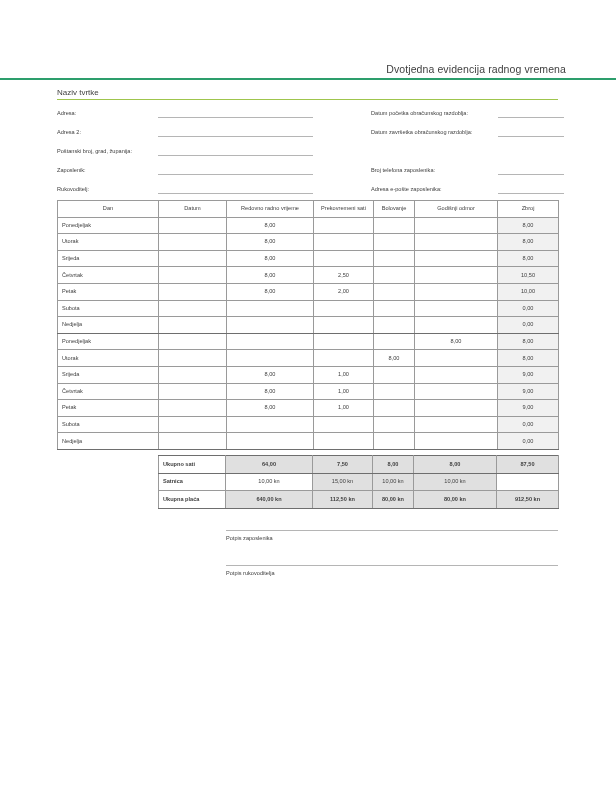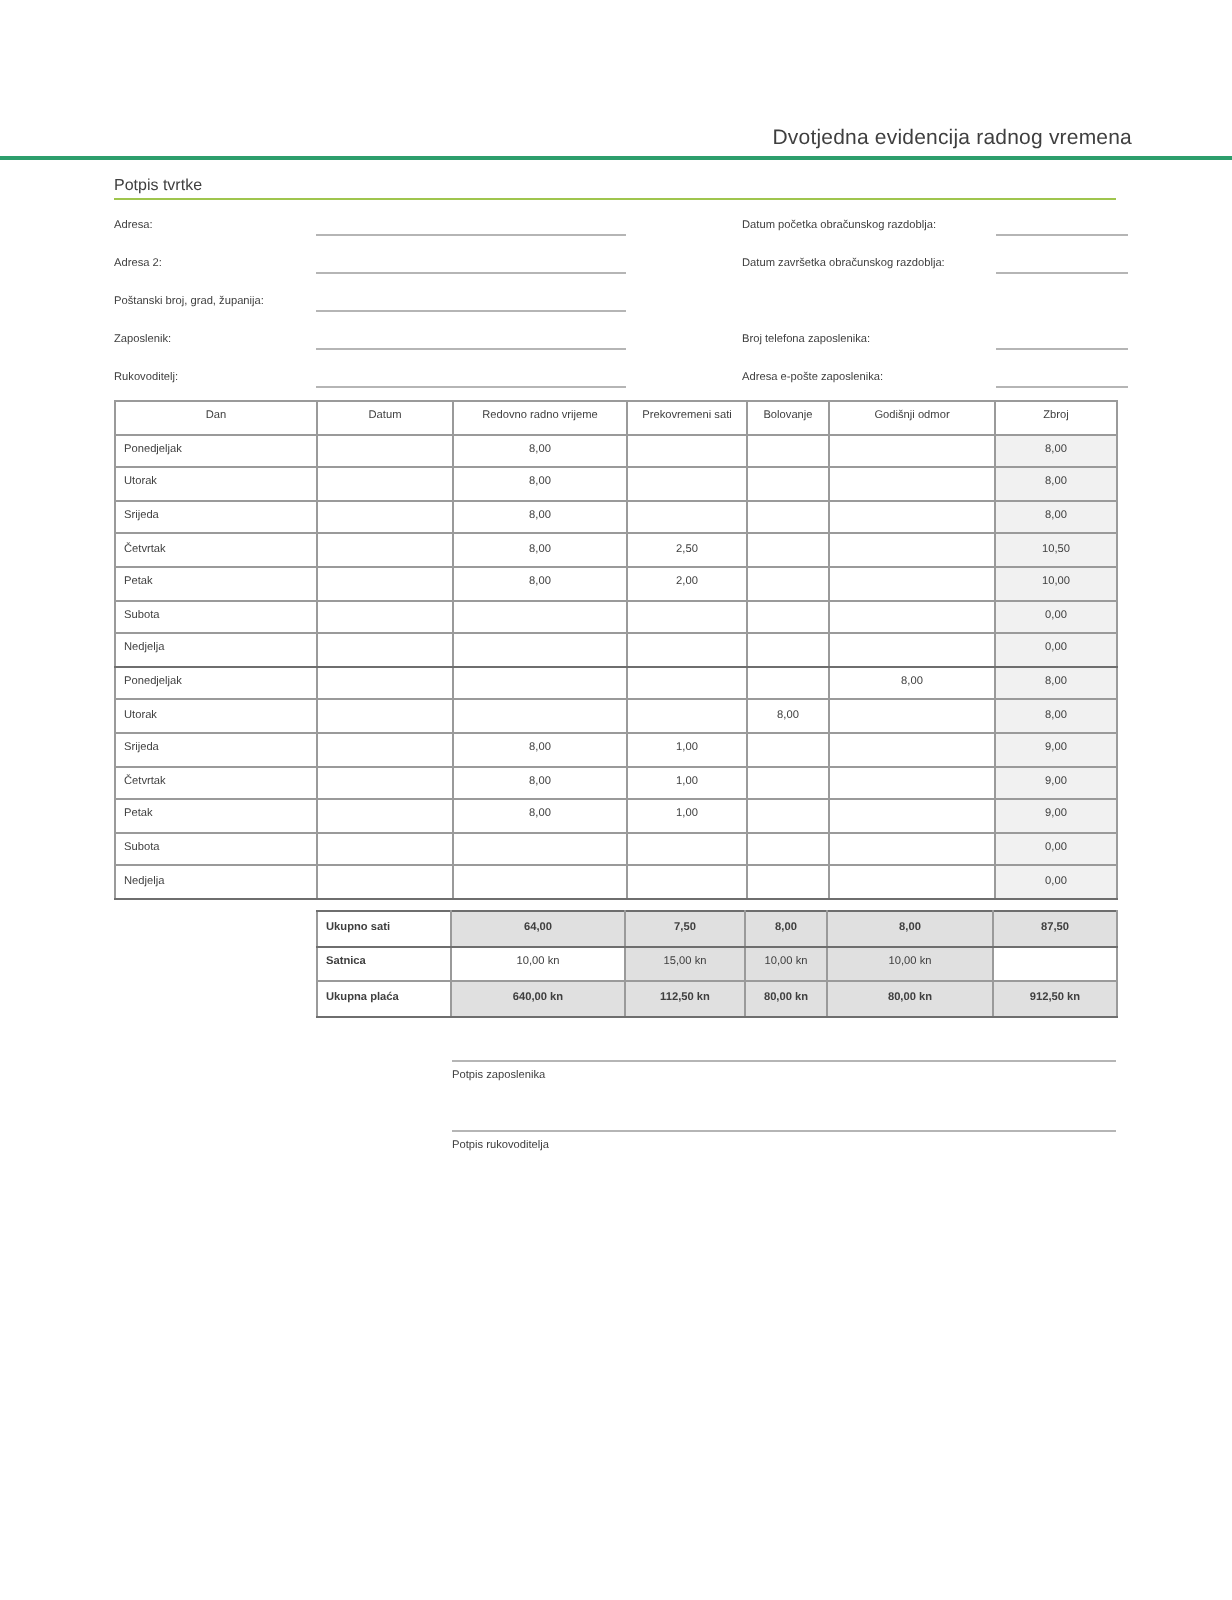--- a/index.html
+++ b/index.html
@@ -203,21 +203,21 @@
 </head>
 <body>
 
 <div class="page">
 
   <div class="title-block">
     <div class="doc-title">Dvotjedna evidencija radnog vremena</div>
     <div class="title-rule"></div>
   </div>
 
-  <div class="company-name">Potpis tvrtke</div>
+  <div class="company-name">Naziv tvrtke</div>
   <div class="company-rule"></div>
 
   <div class="form-area">
     <div id="left-fields">
         <div class="field-row lcol" style="top: 0px;">
           <span class="field-label">Adresa:</span>
           <span class="field-line"></span>
         </div>
         <div class="field-row lcol" style="top: 19px;">
           <span class="field-label">Adresa 2:</span>

